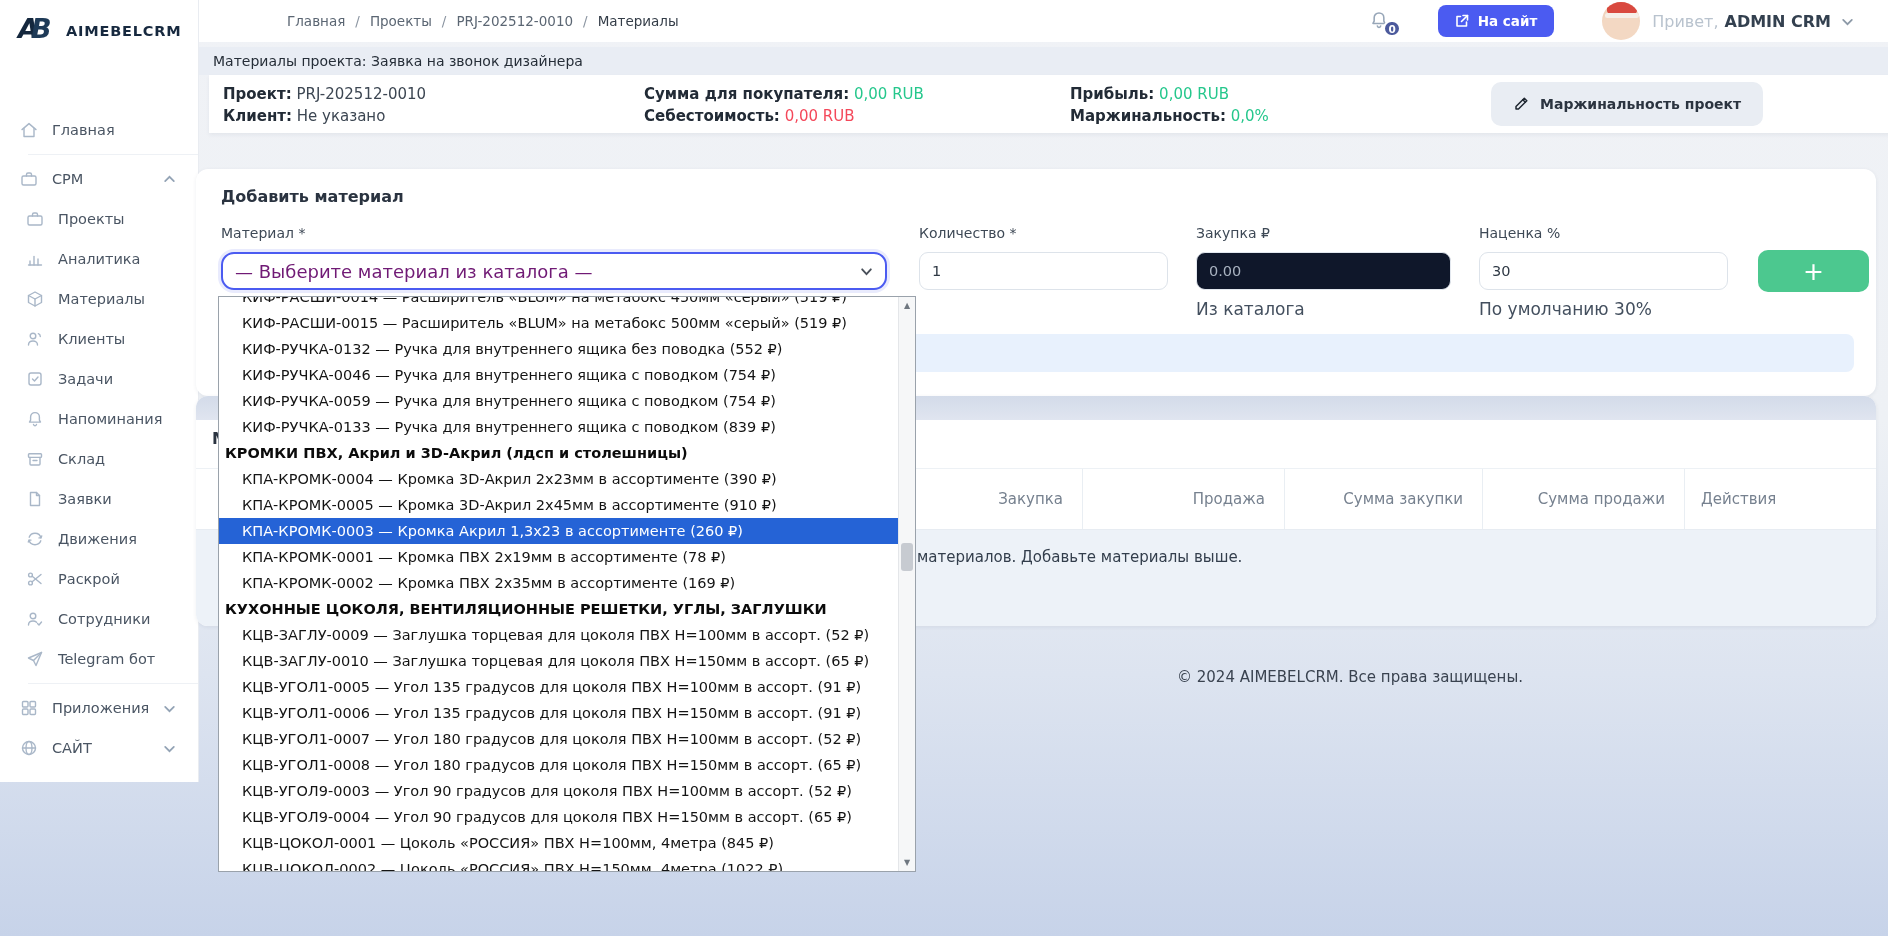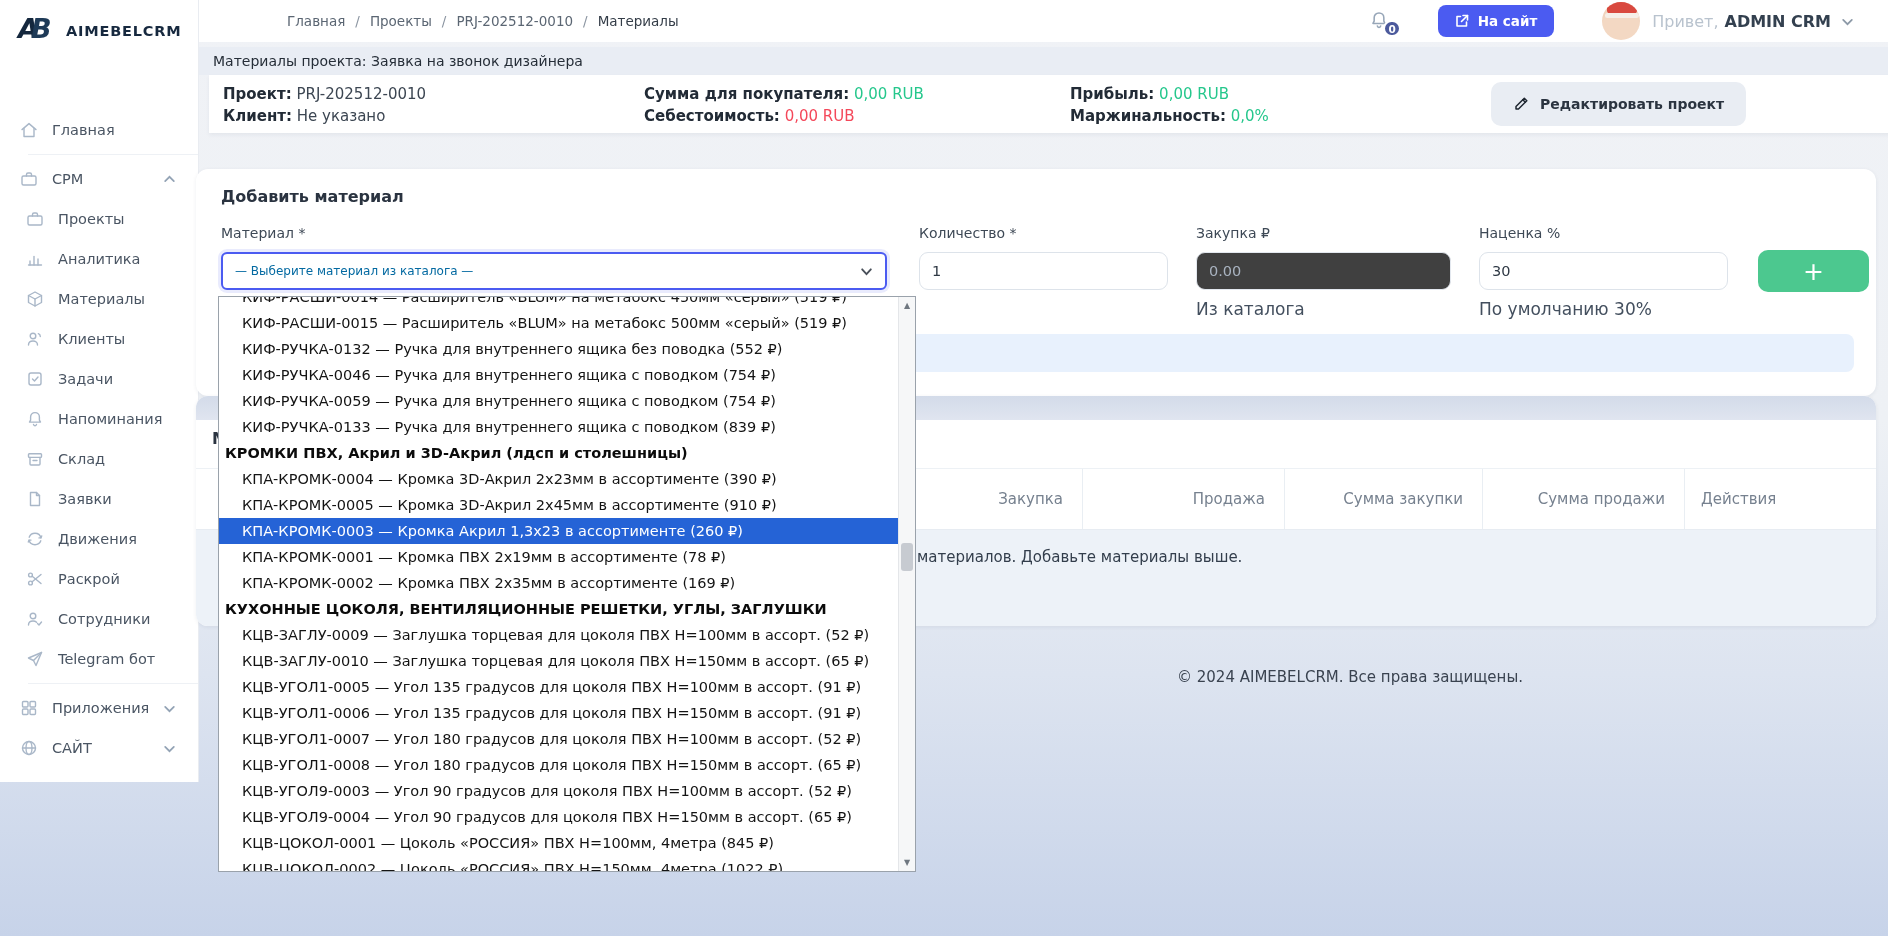--- a/index.html
+++ b/index.html
@@ -78,28 +78,28 @@
     align-items:center;gap:11px;cursor:pointer;font-family:inherit;}
   .edit-btn svg{width:16px;height:16px;color:#1f2731;}
 
   
   .card{background:#fff;border-radius:12px;box-shadow:0 1px 4px rgba(30,45,70,.07);position:absolute;}
   .card-add{left:196px;top:169px;width:1680px;height:227px;}
   .card-add-title{position:absolute;left:25px;top:18px;font-size:16px;font-weight:700;color:#2a3340;}
   .f-label{position:absolute;top:56px;font-size:14px;color:#3e4956;}
   .lab-material{left:25px;} .lab-qty{left:723px;} .lab-purchase{left:1000px;} .lab-markup{left:1283px;}
   .mat-select{position:absolute;left:25px;top:83px;width:666px;height:38px;border:2px solid var(--accent);
-    border-radius:6px;background:#fff;display:flex;align-items:center;padding:0 36px 0 12px;
-    font-size:12px;color:#0369a1;cursor:pointer;box-shadow:0 0 0 3px rgba(75,91,241,.12);}
+    border-radius:13px;background:#fff;display:flex;align-items:center;padding:0 36px 0 12px;
+    font-size:18px;color:#701a75;cursor:pointer;box-shadow:0 0 0 3px rgba(75,91,241,.12);}
   .mat-select .sel-caret{position:absolute;right:12px;color:#49505a;display:flex;}
   .mat-select .sel-caret svg{width:13px;height:13px;}
   .f-input{position:absolute;top:83px;height:38px;border:1px solid #dde3ea;border-radius:9px;
     background:#fff;font-size:14.5px;color:#2f3945;padding:0 12px;display:flex;align-items:center;}
   .inp-qty{left:723px;width:249px;}
-  .inp-purchase{left:1000px;width:255px;background:#404040;border-color:#e3e8ef;color:#a9b3c0;}
+  .inp-purchase{left:1000px;width:255px;background:#0f172a;border-color:#e3e8ef;color:#a9b3c0;}
   .inp-markup{left:1283px;width:249px;}
   .f-hint{position:absolute;top:130px;font-size:17px;color:#434f5e;}
   .hint-purchase{left:1000px;} .hint-markup{left:1283px;}
   .add-btn{position:absolute;left:1562px;top:81px;width:111px;height:42px;background:var(--add-green);
     border:none;border-radius:10px;color:#fff;font-size:25px;line-height:1;cursor:pointer;
     display:flex;align-items:center;justify-content:center;font-family:inherit;}
   .info-alert{position:absolute;left:38px;top:165px;width:1620px;height:38px;background:#e8f1fd;
     border-radius:8px;}
 
   
@@ -384,21 +384,21 @@
     </div>
     <div class="pcol pcol3">
       <div><b>Прибыль:</b> <span class="green">0,00 RUB</span></div>
       <div><b>Маржинальность:</b> <span class="green">0,0%</span></div>
     </div>
     <button class="edit-btn">
       <svg viewBox="0 0 16 16" fill="none" stroke="currentColor" stroke-width="1.5" stroke-linecap="round" stroke-linejoin="round">
         <path d="M11.3 2.2 13.8 4.7 5.5 13H3v-2.5Z"></path>
           <path d="M9.8 3.7l2.5 2.5"></path>
       </svg>
-      <span>Редактировать проект</span>
+      <span>Маржинальность проект</span>
     </button>
   </section>
 
   <section class="card card-add">
     <h2 class="card-add-title">Добавить материал</h2>
     <label class="f-label lab-material">Материал *</label>
     <label class="f-label lab-qty">Количество *</label>
     <label class="f-label lab-purchase">Закупка ₽</label>
     <label class="f-label lab-markup">Наценка %</label>
 

